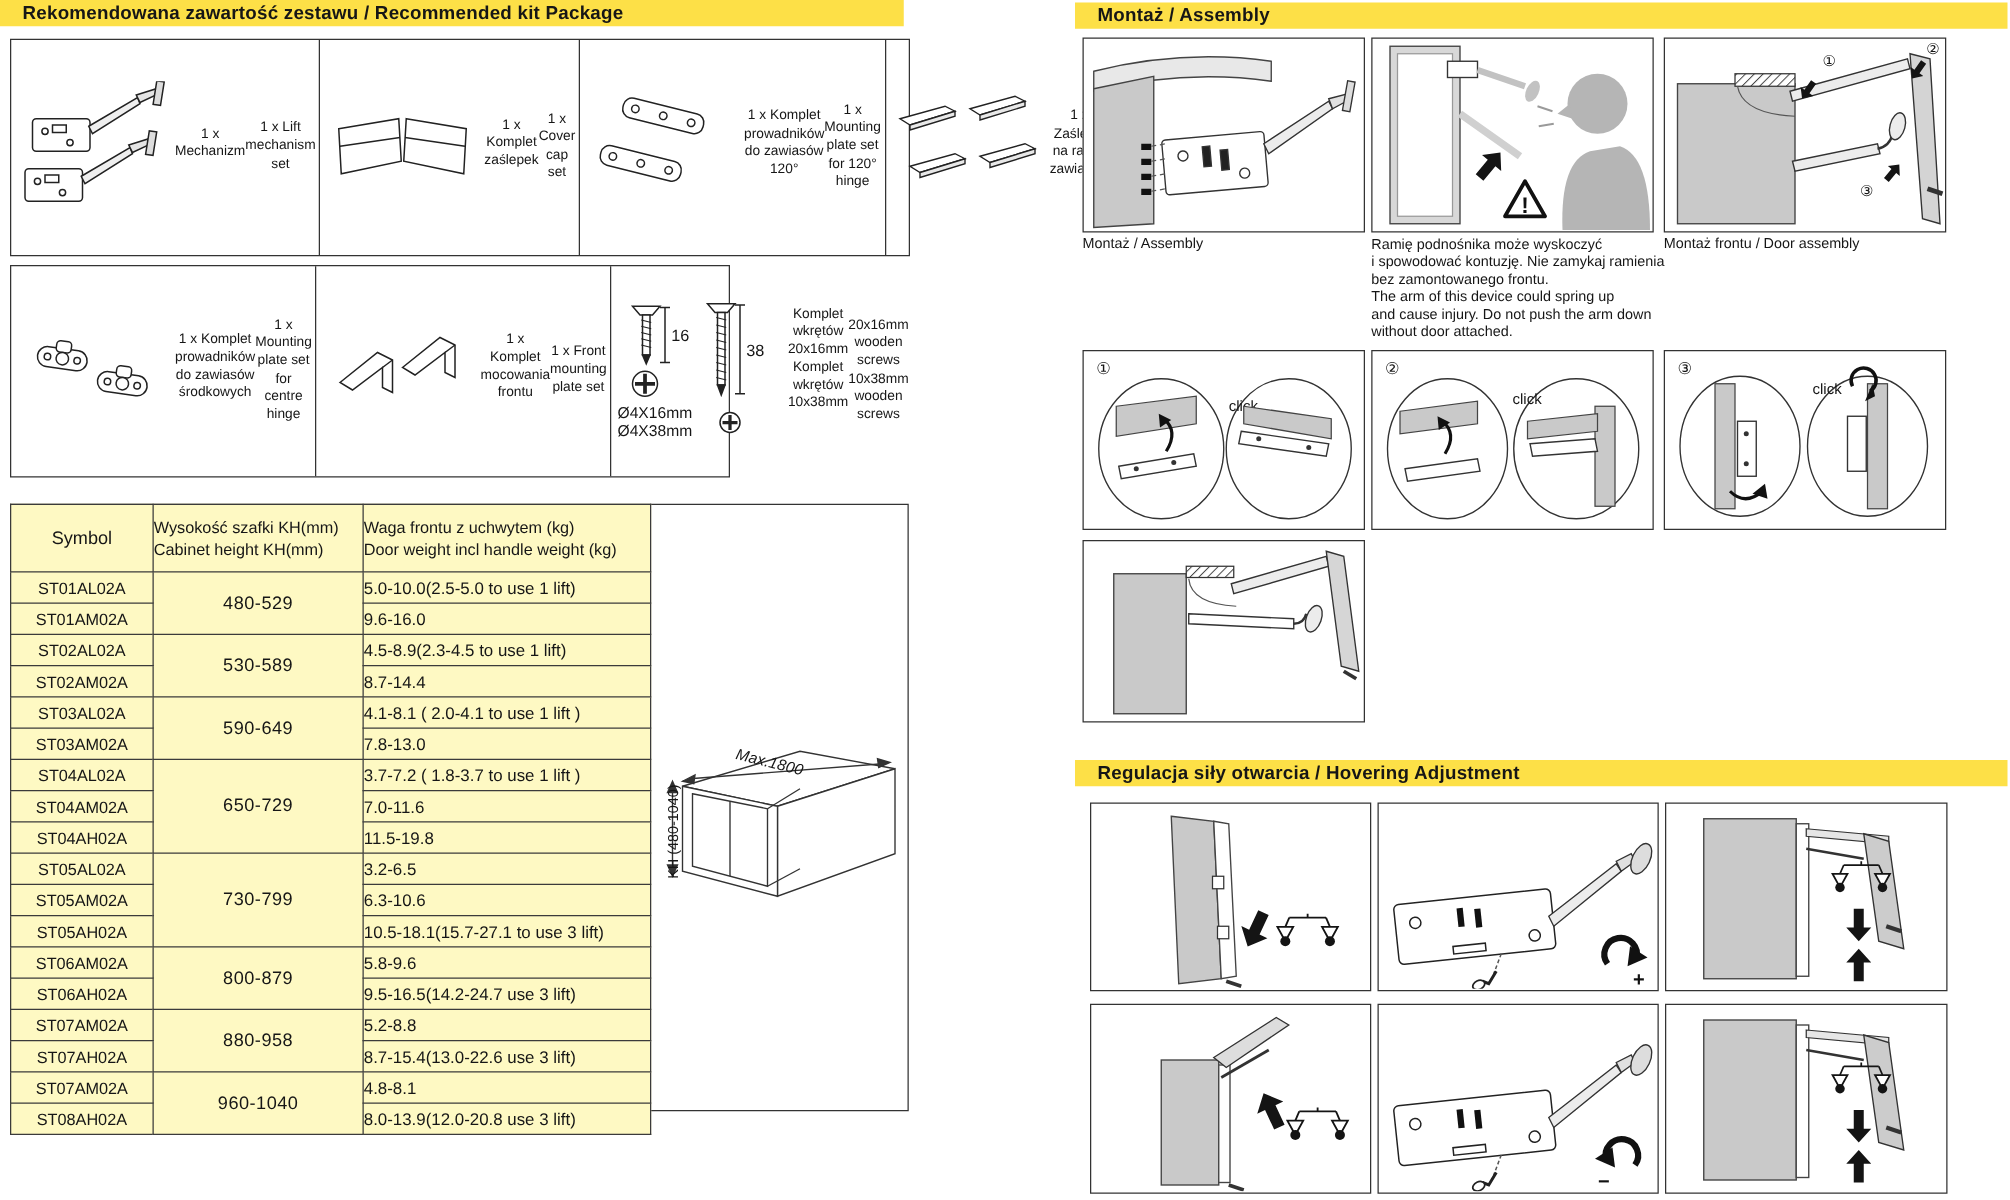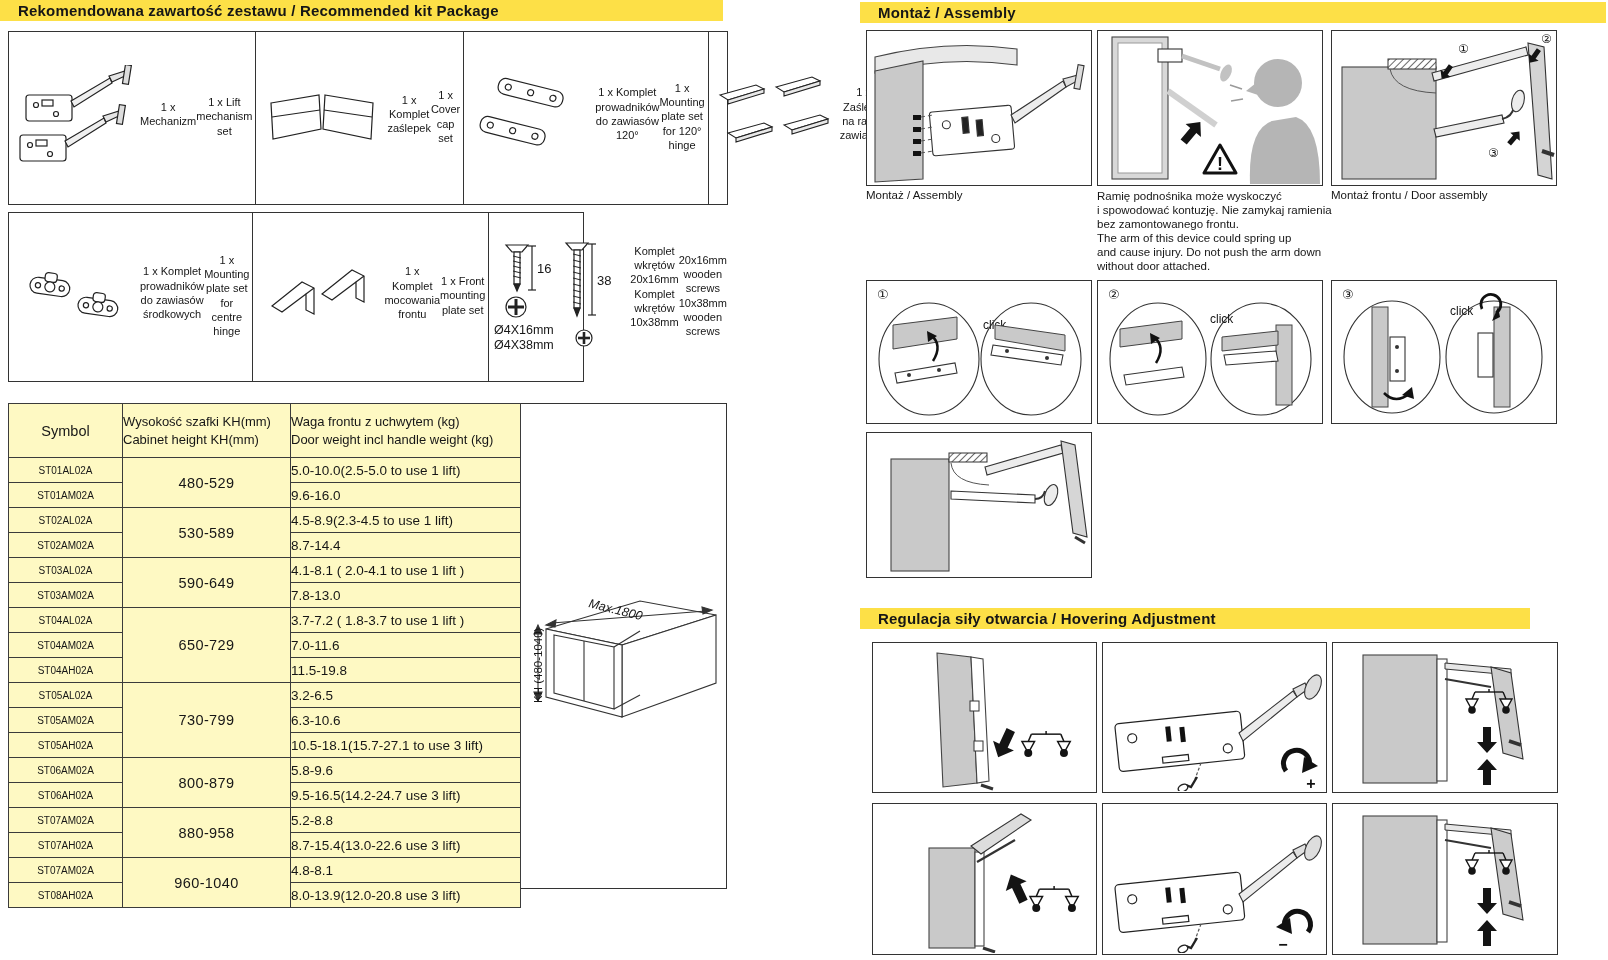--- a/index.html
+++ b/index.html
@@ -17,21 +17,21 @@
   .klbl{font-size:11px;line-height:1.3;white-space:pre-line}
   .klbl.pl{margin-bottom:5px}
   .cap{font-size:11.5px}
   .warn{font-size:11.5px;line-height:1.22;white-space:pre-line}
   table.spec{border-collapse:collapse;table-layout:fixed;background:#fef9c3}
   .spec td,.spec th{border:1.2px solid #3b3b3b;font-weight:400;padding:0;overflow:hidden}
   .spec th{height:53px}
   .spec td{height:24px}
   .th-sym{font-size:14.5px;text-align:center}
   .th-two{font-size:13px;text-align:left;padding-left:8px;line-height:1.32;white-space:pre-line}
-  .sym{font-size:10px;text-align:center}
+  .sym{font-size:13px;text-align:center}
   .hgt{font-size:14.5px;text-align:center;padding-left:18px;letter-spacing:.4px}
   .wgt{font-size:13.5px;text-align:left;padding-left:7px}
   svg text{font-family:"Liberation Sans","DejaVu Sans",sans-serif}
 </style>
 </head>
 <body>
 
 <div class="page">
 
 <svg width="0" height="0" style="position:absolute" aria-hidden="true">
@@ -520,21 +520,21 @@
     <path d="M84,30 Q86,50 122,52" fill="none" stroke="#555" stroke-width="1"></path>
     <polygon points="118,34 194,12 196,20 120,42" fill="#ececec" stroke="#333" stroke-width="1.1"></polygon>
     <polygon points="194,8 208,12 220,104 206,100" fill="#d6d6d6" stroke="#333" stroke-width="1.1"></polygon>
     <line x1="208" y1="104" x2="218" y2="110" stroke="#333" stroke-width="3"></line>
     <polygon points="84,58 168,62 168,70 84,66" fill="#fff" stroke="#333" stroke-width="1.1"></polygon>
     <path d="M168,66 Q176,66 178,58" fill="none" stroke="#333" stroke-width="2"></path>
     <ellipse cx="184" cy="62" rx="6" ry="11" fill="#ececec" stroke="#333" stroke-width="1.1" transform="rotate(20 184 62)"></ellipse>
   </svg>
 </div>
 
-<div class="abs bar" style="left:860px;top:608px;width:670px">
+<div class="abs bar" style="left:860px;top:608px;width:746px">
   <span>Regulacja siły otwarcia / Hovering Adjustment</span>
 </div>
 
 <div class="abs panel" style="left:872px;top:642px;width:225px;height:151px">
   <svg width="222" height="148" viewBox="0 0 222 148">
     <polygon points="64,10 98,14 104,140 70,144" fill="#c9c9c9" stroke="#444" stroke-width="1.1"></polygon>
     <polygon points="98,14 110,16 116,138 104,140" fill="#fff" stroke="#444" stroke-width="1.1"></polygon>
     <rect x="97" y="58" width="9" height="10" fill="#fff" stroke="#333" stroke-width="1"></rect>
     <rect x="101" y="98" width="9" height="10" fill="#fff" stroke="#333" stroke-width="1"></rect>
     <line x1="108" y1="142" x2="120" y2="146" stroke="#333" stroke-width="3"></line>

